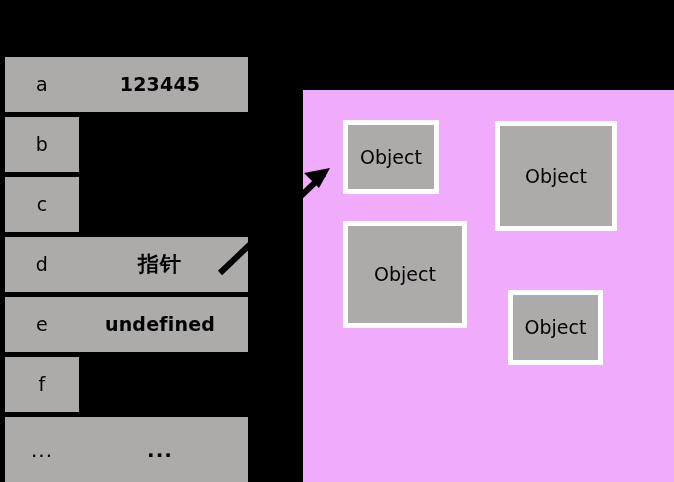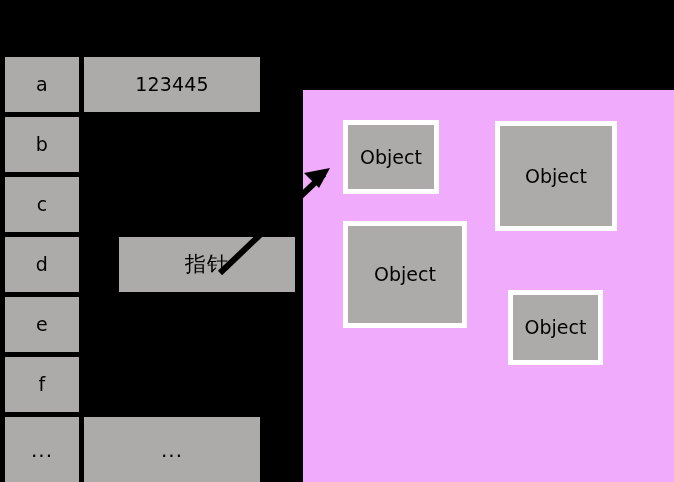--- a/index.html
+++ b/index.html
@@ -41,27 +41,27 @@
     justify-content: center;
     font-size: 19px;
     line-height: 1;
     letter-spacing: 0.2px;
   }
   .cell-key {
     left: 0;
     width: 74px;
   }
   .cell-val {
-    left: 79px;
+    left: 67px;
     width: 176px;
+    font-weight: bold;
   }
   .cell-val.cjk {
     font-size: 21px;
     letter-spacing: 1px;
-    margin-left: 35px;
   }
   .cell.ellipsis {
     font-size: 20px;
     letter-spacing: 1px;
   }
 
   
   #heap-panel {
     position: absolute;
     left: 303px;
@@ -115,20 +115,21 @@
       <div class="cell cell-key">c</div>
     </div>
 
     <div class="table-row" style="top:180px;">
       <div class="cell cell-key">d</div>
       <div class="cell cell-val cjk">指针</div>
     </div>
 
     <div class="table-row" style="top:240px;">
       <div class="cell cell-key">e</div>
+      <div class="cell cell-val">undefined</div>
     </div>
 
     <div class="table-row" style="top:300px;">
       <div class="cell cell-key">f</div>
     </div>
 
     <div class="table-row" style="top:360px; height:65px;">
       <div class="cell cell-key ellipsis" style="height:65px;">...</div>
       <div class="cell cell-val ellipsis" style="height:65px;">...</div>
     </div>

